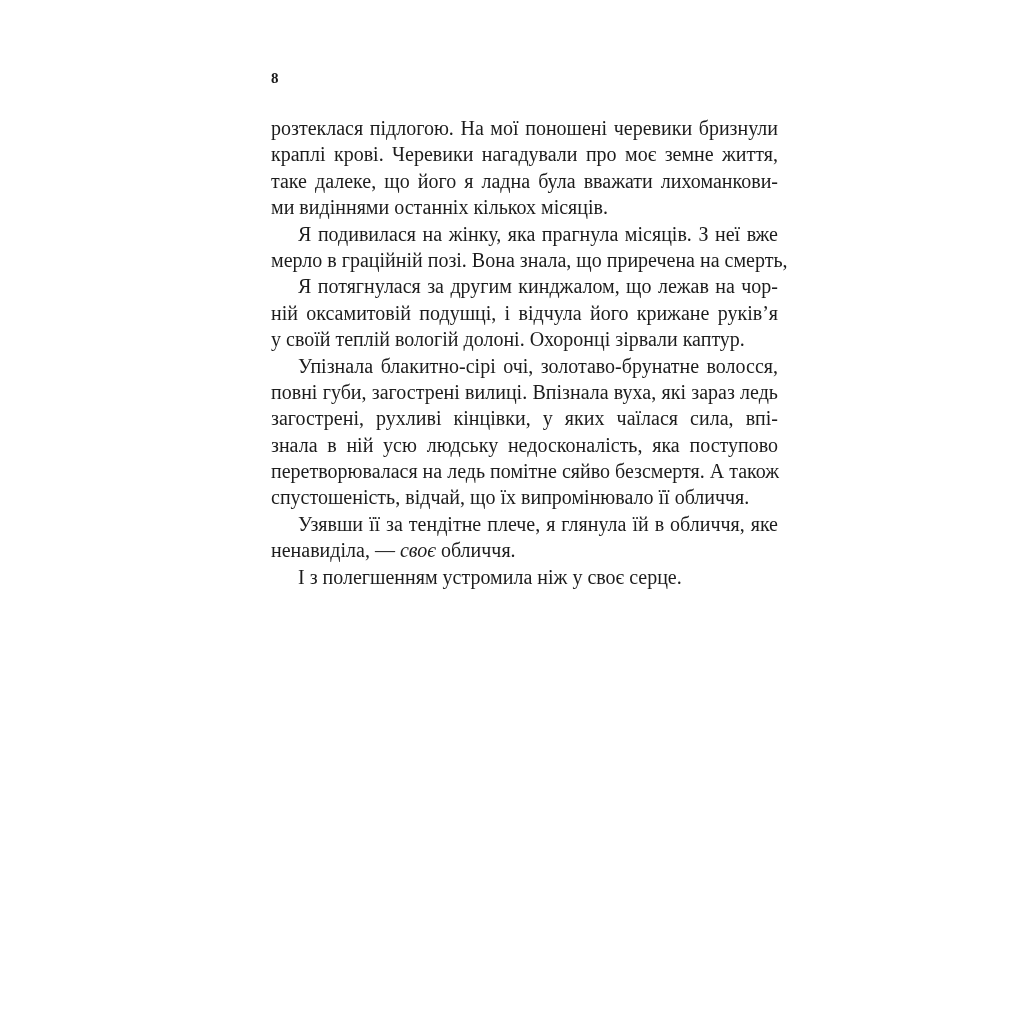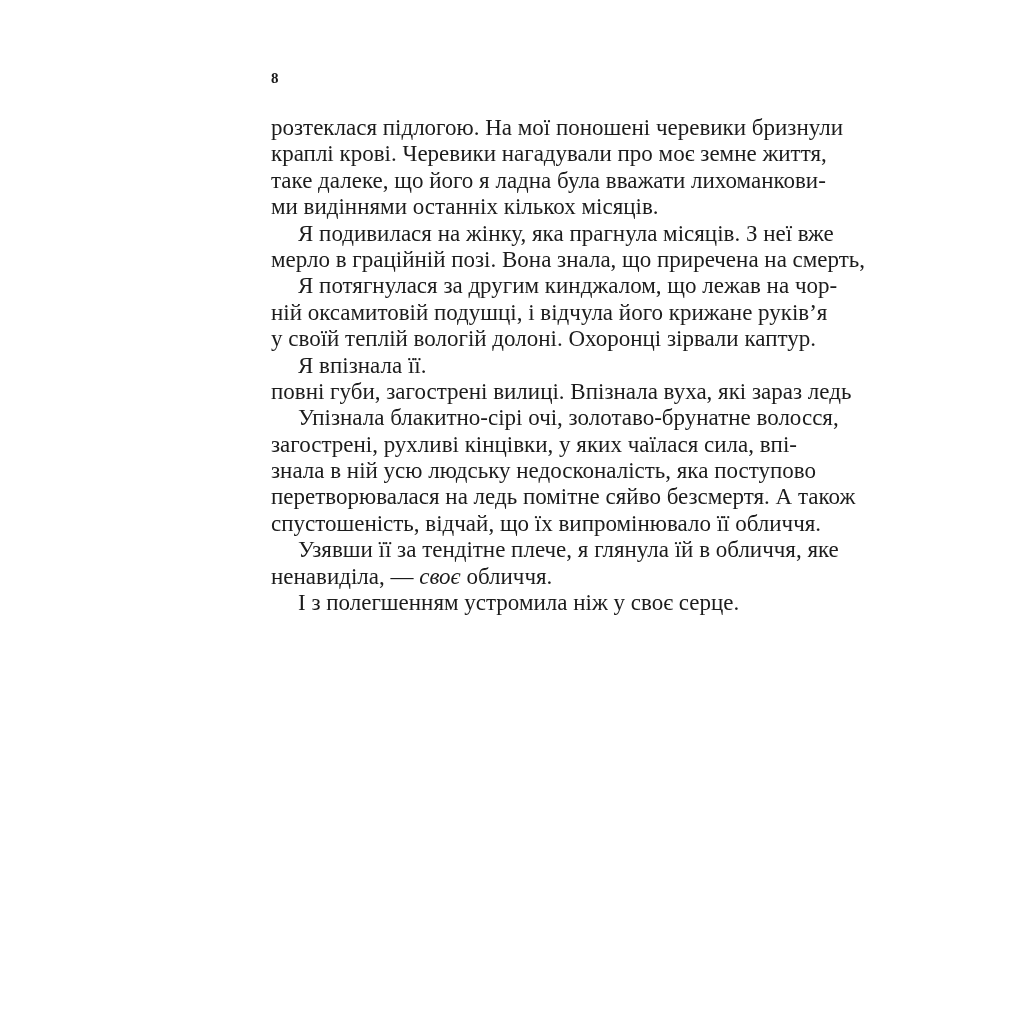--- a/index.html
+++ b/index.html
@@ -21,21 +21,21 @@
       font-weight: bold;
       font-size: 15px;
       color: #1a1a1a;
     }
     .text-block {
       position: absolute;
       left: 271px;
       top: 115px;
       width: 507px;
       font-family: "Liberation Serif", serif;
-      font-size: 23px;
+      font-size: 20px;
       line-height: 26.4px;
       color: #1c1c1c;
     }
     .line {
       display: block;
       white-space: nowrap;
       text-align: justify;
       text-align-last: justify;
       height: 26.4px;
     }
@@ -60,23 +60,22 @@
 <div class="text-block">
   <span class="line">розтеклася підлогою. На мої поношені черевики бризнули</span>
   <span class="line">краплі крові. Черевики нагадували про моє земне життя,</span>
   <span class="line">таке далеке, що його я ладна була вважати лихоманкови-</span>
   <span class="line last">ми видіннями останніх кількох місяців.</span>
   <span class="line indent">Я подивилася на жінку, яка прагнула місяців. З неї вже</span>
   <span class="line">мерло в граційній позі. Вона знала, що приречена на смерть,</span>
   <span class="line indent">Я потягнулася за другим кинджалом, що лежав на чор-</span>
   <span class="line">ній оксамитовій подушці, і відчула його крижане руків’я</span>
   <span class="line last">у своїй теплій вологій долоні. Охоронці зірвали каптур.</span>
-  <span class="line indent last">Я впізнала її.</span>
+  <span class="line indent">Упізнала блакитно-сірі очі, золотаво-брунатне волосся,</span>
   <span class="line">повні губи, загострені вилиці. Впізнала вуха, які зараз ледь</span>
-  <span class="line indent">Упізнала блакитно-сірі очі, золотаво-брунатне волосся,</span>
   <span class="line">загострені, рухливі кінцівки, у яких чаїлася сила, впі-</span>
   <span class="line">знала в ній усю людську недосконалість, яка поступово</span>
   <span class="line">перетворювалася на ледь помітне сяйво безсмертя. А також</span>
   <span class="line last">спустошеність, відчай, що їх випромінювало її обличчя.</span>
   <span class="line indent">Узявши її за тендітне плече, я глянула їй в обличчя, яке</span>
   <span class="line last"><span>ненавиділа, — </span><em>своє</em><span> обличчя.</span></span>
   <span class="line indent last">І з полегшенням устромила ніж у своє серце.</span>
 </div>
 
 </body></html>

